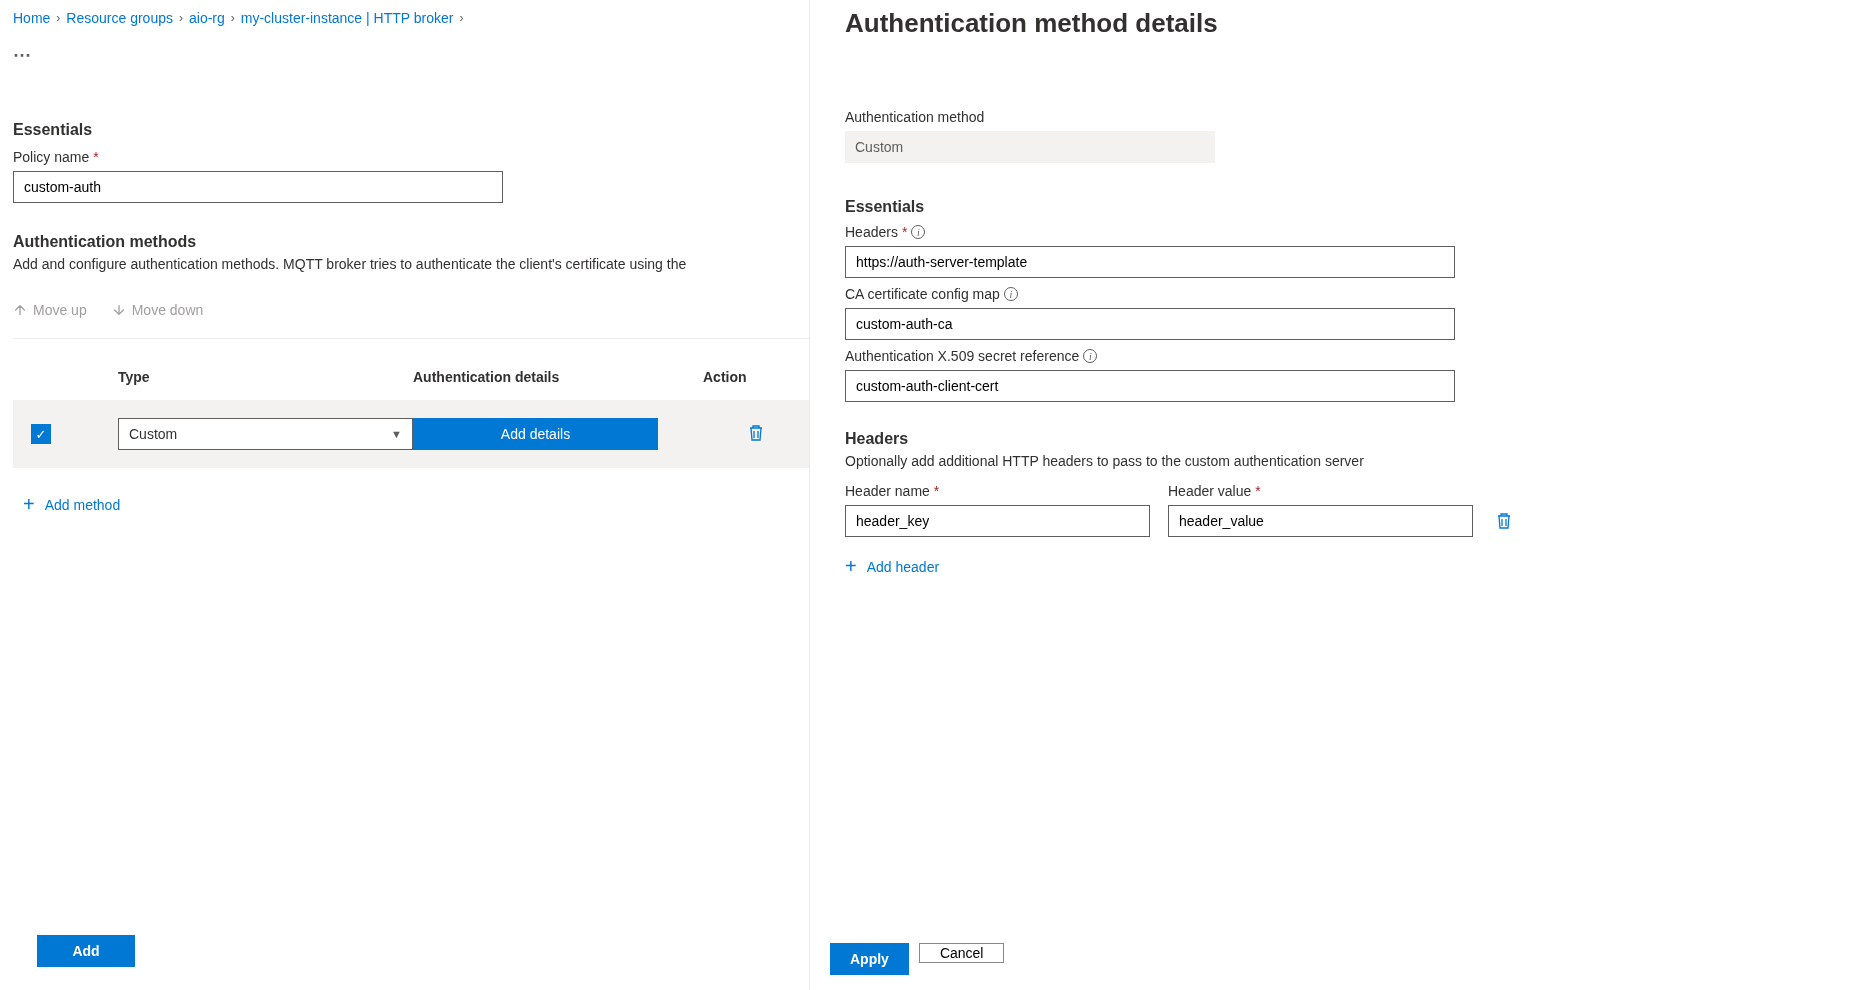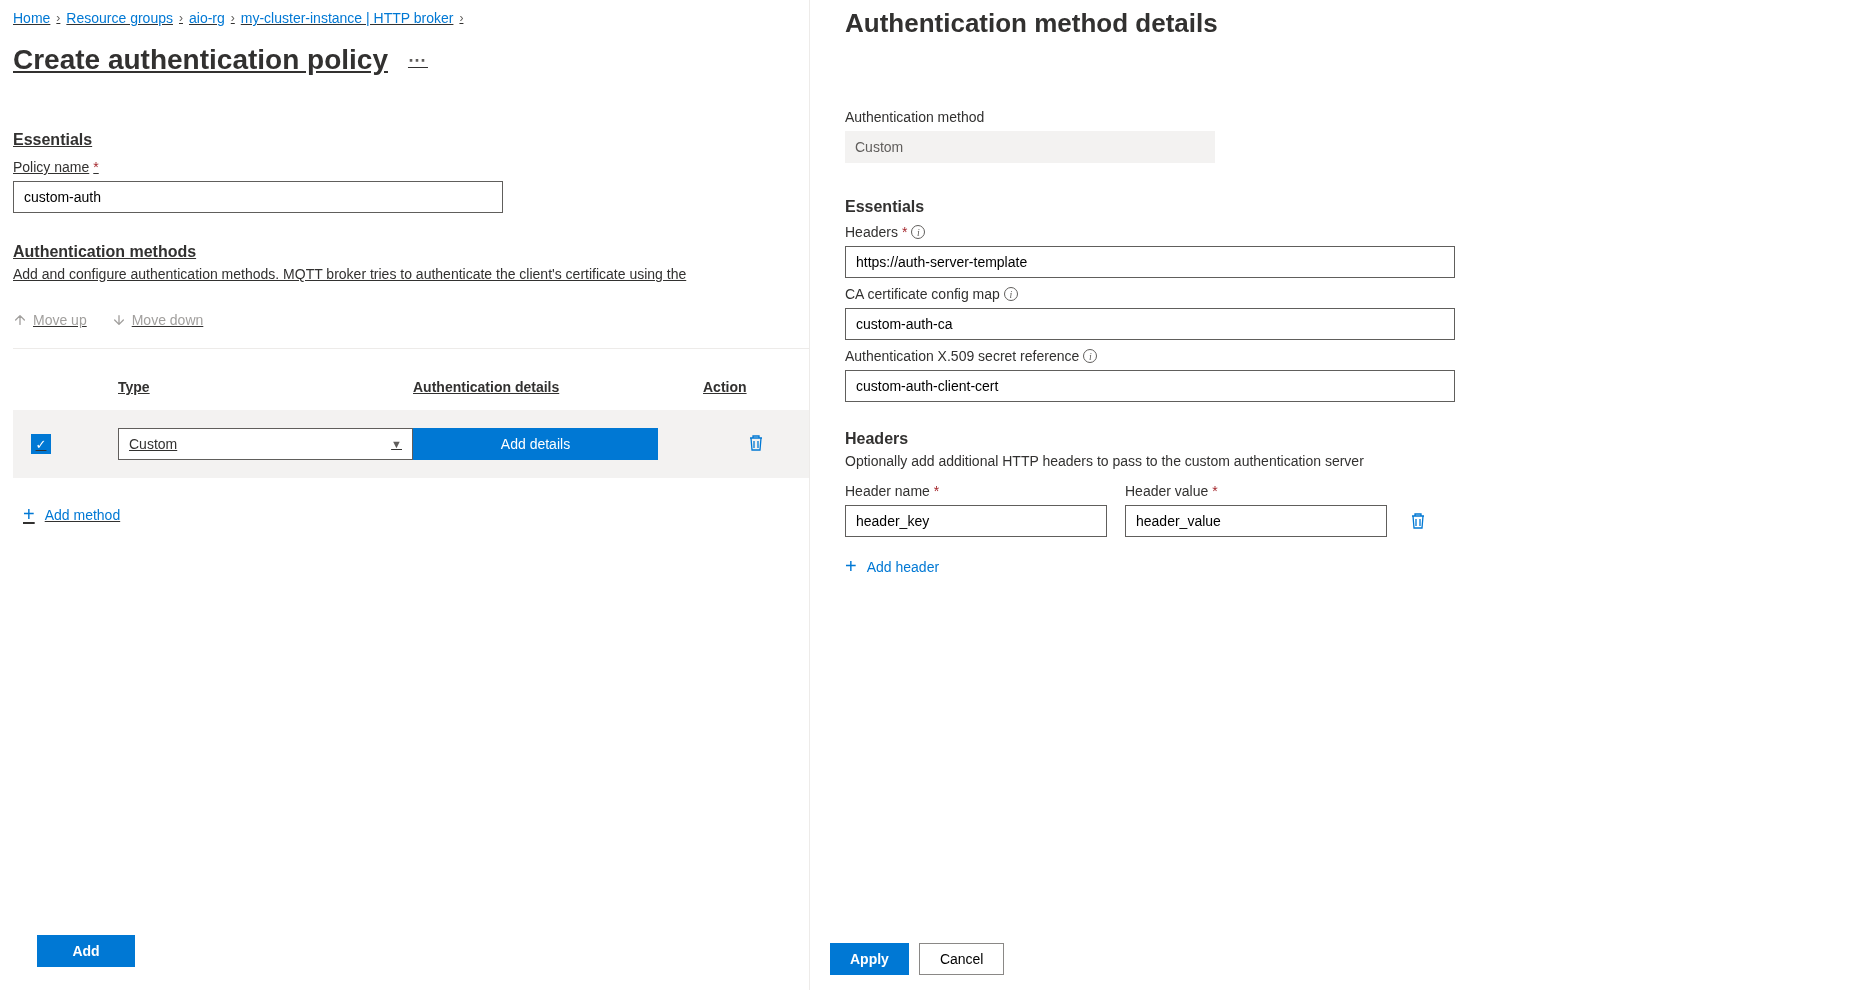--- a/index.html
+++ b/index.html
@@ -11,21 +11,20 @@
       display: flex;
       height: 990px;
       width: 1849px;
       overflow: hidden;
     }
     .left-panel {
       width: 810px;
       padding: 10px 0 0 13px;
       position: relative;
       border-right: 1px solid #edebe9;
-      text-decoration: underline;
     }
     .right-panel {
       flex: 1;
       padding: 0 30px 0 35px;
       position: relative;
     }
     .breadcrumb {
       display: flex;
       align-items: center;
       gap: 6px;
@@ -127,27 +126,27 @@
     .footer-left {
       position: absolute; bottom: 23px; left: 37px;
     }
     .footer-left .primary-btn { width: 98px; font-weight: 600; }
     .right-title { font-size: 26px; font-weight: 600; margin-top: 8px; }
     .right-section { margin-top: 70px; }
     .right-section-title { font-size: 16px; font-weight: 600; margin-top: 28px; margin-bottom: 4px; }
     .headers-row { display: flex; gap: 18px; align-items: flex-end; margin-top: 4px; }
     .headers-col { display: flex; flex-direction: column; justify-content: center; }
     .headers-col .field-label { margin-top: 10px; }
-    .header-input { width: 262px; }
+    .header-input { width: 305px; }
     .footer-right {
       position: absolute; bottom: 15px; left: 20px;
       display: flex; gap: 10px;
     }
     .secondary-btn {
-      background: #fff; border: 1px solid #8a8886; height: 32px;
+      background: #fff; border: 1px solid #8a8886; height: 20px;
       padding: 0 20px; font-size: 14px; cursor: pointer; font-family: inherit;
     }
     .trash-svg path { stroke: #0078d4; fill: none; stroke-width: 1.3; }
     .trash-svg-right path { stroke: #0078d4; fill: none; stroke-width: 1.3; }
   </style>
 </head>
 <body>
 
 <div class="left-panel">
   <div class="breadcrumb">
@@ -155,21 +154,20 @@
     <span class="chev">›</span>
     <a href="#">Resource groups</a>
     <span class="chev">›</span>
     <a href="#">aio-rg</a>
     <span class="chev">›</span>
     <a href="#">my-cluster-instance | HTTP broker</a>
     <span class="chev">›</span>
   </div>
 
   <div class="page-title">
-    <span>Create authentication policy</span>
     <span class="dots">⋯</span>
   </div>
 
   <div class="section-title first">Essentials</div>
 
   <div class="field-label">
     <span>Policy name</span>
     <span class="required">*</span>
   </div>
   <input class="text-input" type="text" value="custom-auth" style="">

